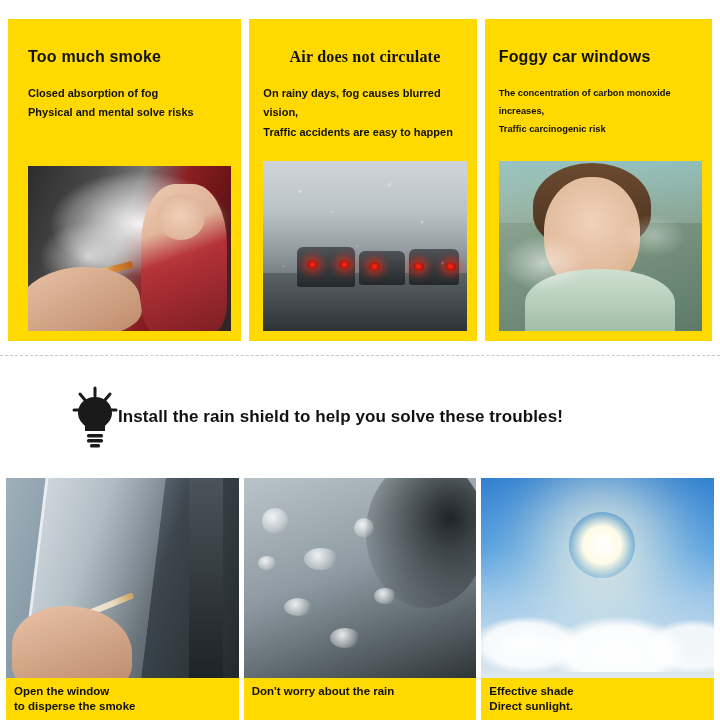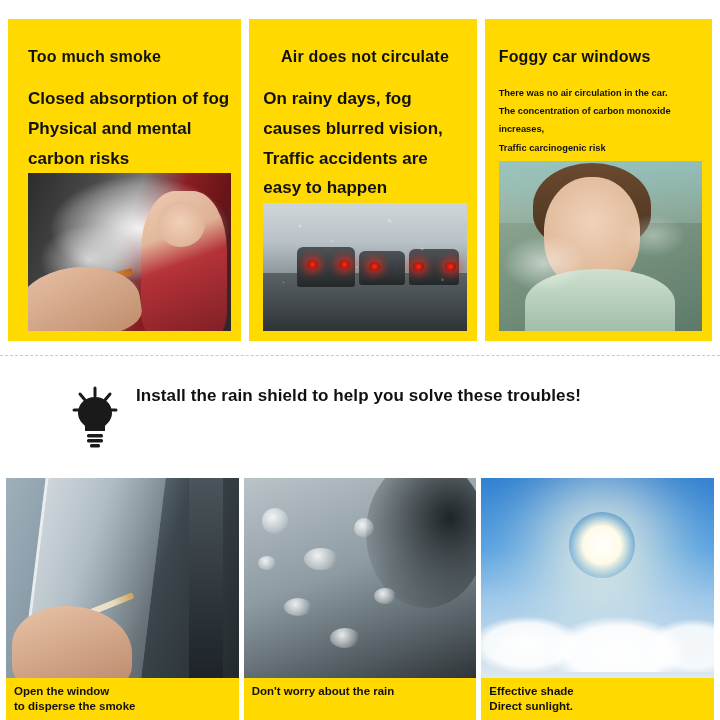--- a/index.html
+++ b/index.html
@@ -31,24 +31,24 @@
   }
   .problem-card.c1 { padding-left: 20px; }
   .problem-title {
     font-size: 16px;
     font-weight: bold;
     color: #111;
     margin: 14px 0 0 0;
     line-height: 1.2;
     letter-spacing: .2px;
   }
-  .problem-title.center { text-align: center; }
+  .problem-title.center { text-align: center; font-family: Liberation Serif, serif; }
   .problem-lines {
     margin-top: 18px;
-    font-size: 17px;
+    font-size: 11px;
     color: #111;
     line-height: 1.75;
     font-weight: 600;
   }
   .problem-lines.small { font-size: 9.3px; line-height: 1.95; font-weight: 600; }
   .photo {
     margin-top: auto;
     width: 100%;
     height: 170px;
     border: 0;
@@ -166,22 +166,21 @@
   
   .divider {
     margin: 14px 0 0 0;
     border-top: 1px dashed #c9c9c9;
     width: 100%;
   }
 
   
   .banner {
     display: flex;
-    align-items: flex-start;
-    gap: 18px;
+    align-items: center;
     padding: 30px 0 30px 72px;
   }
   .bulb { width: 46px; height: 62px; position: relative; flex: 0 0 auto; }
   .banner-text {
     font-size: 17px;
     font-weight: bold;
     color: #111;
     letter-spacing: .1px;
   }
 
@@ -274,21 +273,21 @@
 <body>
 
 <div class="page">
 
   <div class="top-section">
 
     <div class="problem-card c1 card1">
       <div class="problem-title">Too much smoke</div>
       <div class="problem-lines">
         <div>Closed absorption of fog</div>
-        <div>Physical and mental carbon risks</div>
+        <div>Physical and mental solve risks</div>
       </div>
       <div class="photo ph-smoke">
         <div class="child"></div>
         <div class="cig"></div>
         <div class="hand"></div>
       </div>
     </div>
 
     <div class="problem-card">
       <div class="problem-title center">Air does not circulate</div>
@@ -306,21 +305,20 @@
         <div class="tail t3"></div>
         <div class="tail t4"></div>
         <div class="tail t5"></div>
         <div class="drops"></div>
       </div>
     </div>
 
     <div class="problem-card">
       <div class="problem-title">Foggy car windows</div>
       <div class="problem-lines small">
-        <div>There was no air circulation in the car.</div>
         <div>The concentration of carbon monoxide increases,</div>
         <div>Traffic carcinogenic risk</div>
       </div>
       <div class="photo ph-woman">
         <div class="glass"></div>
         <div class="hair"></div>
         <div class="face"></div>
         <div class="body"></div>
         <div class="smoke2"></div>
       </div>

